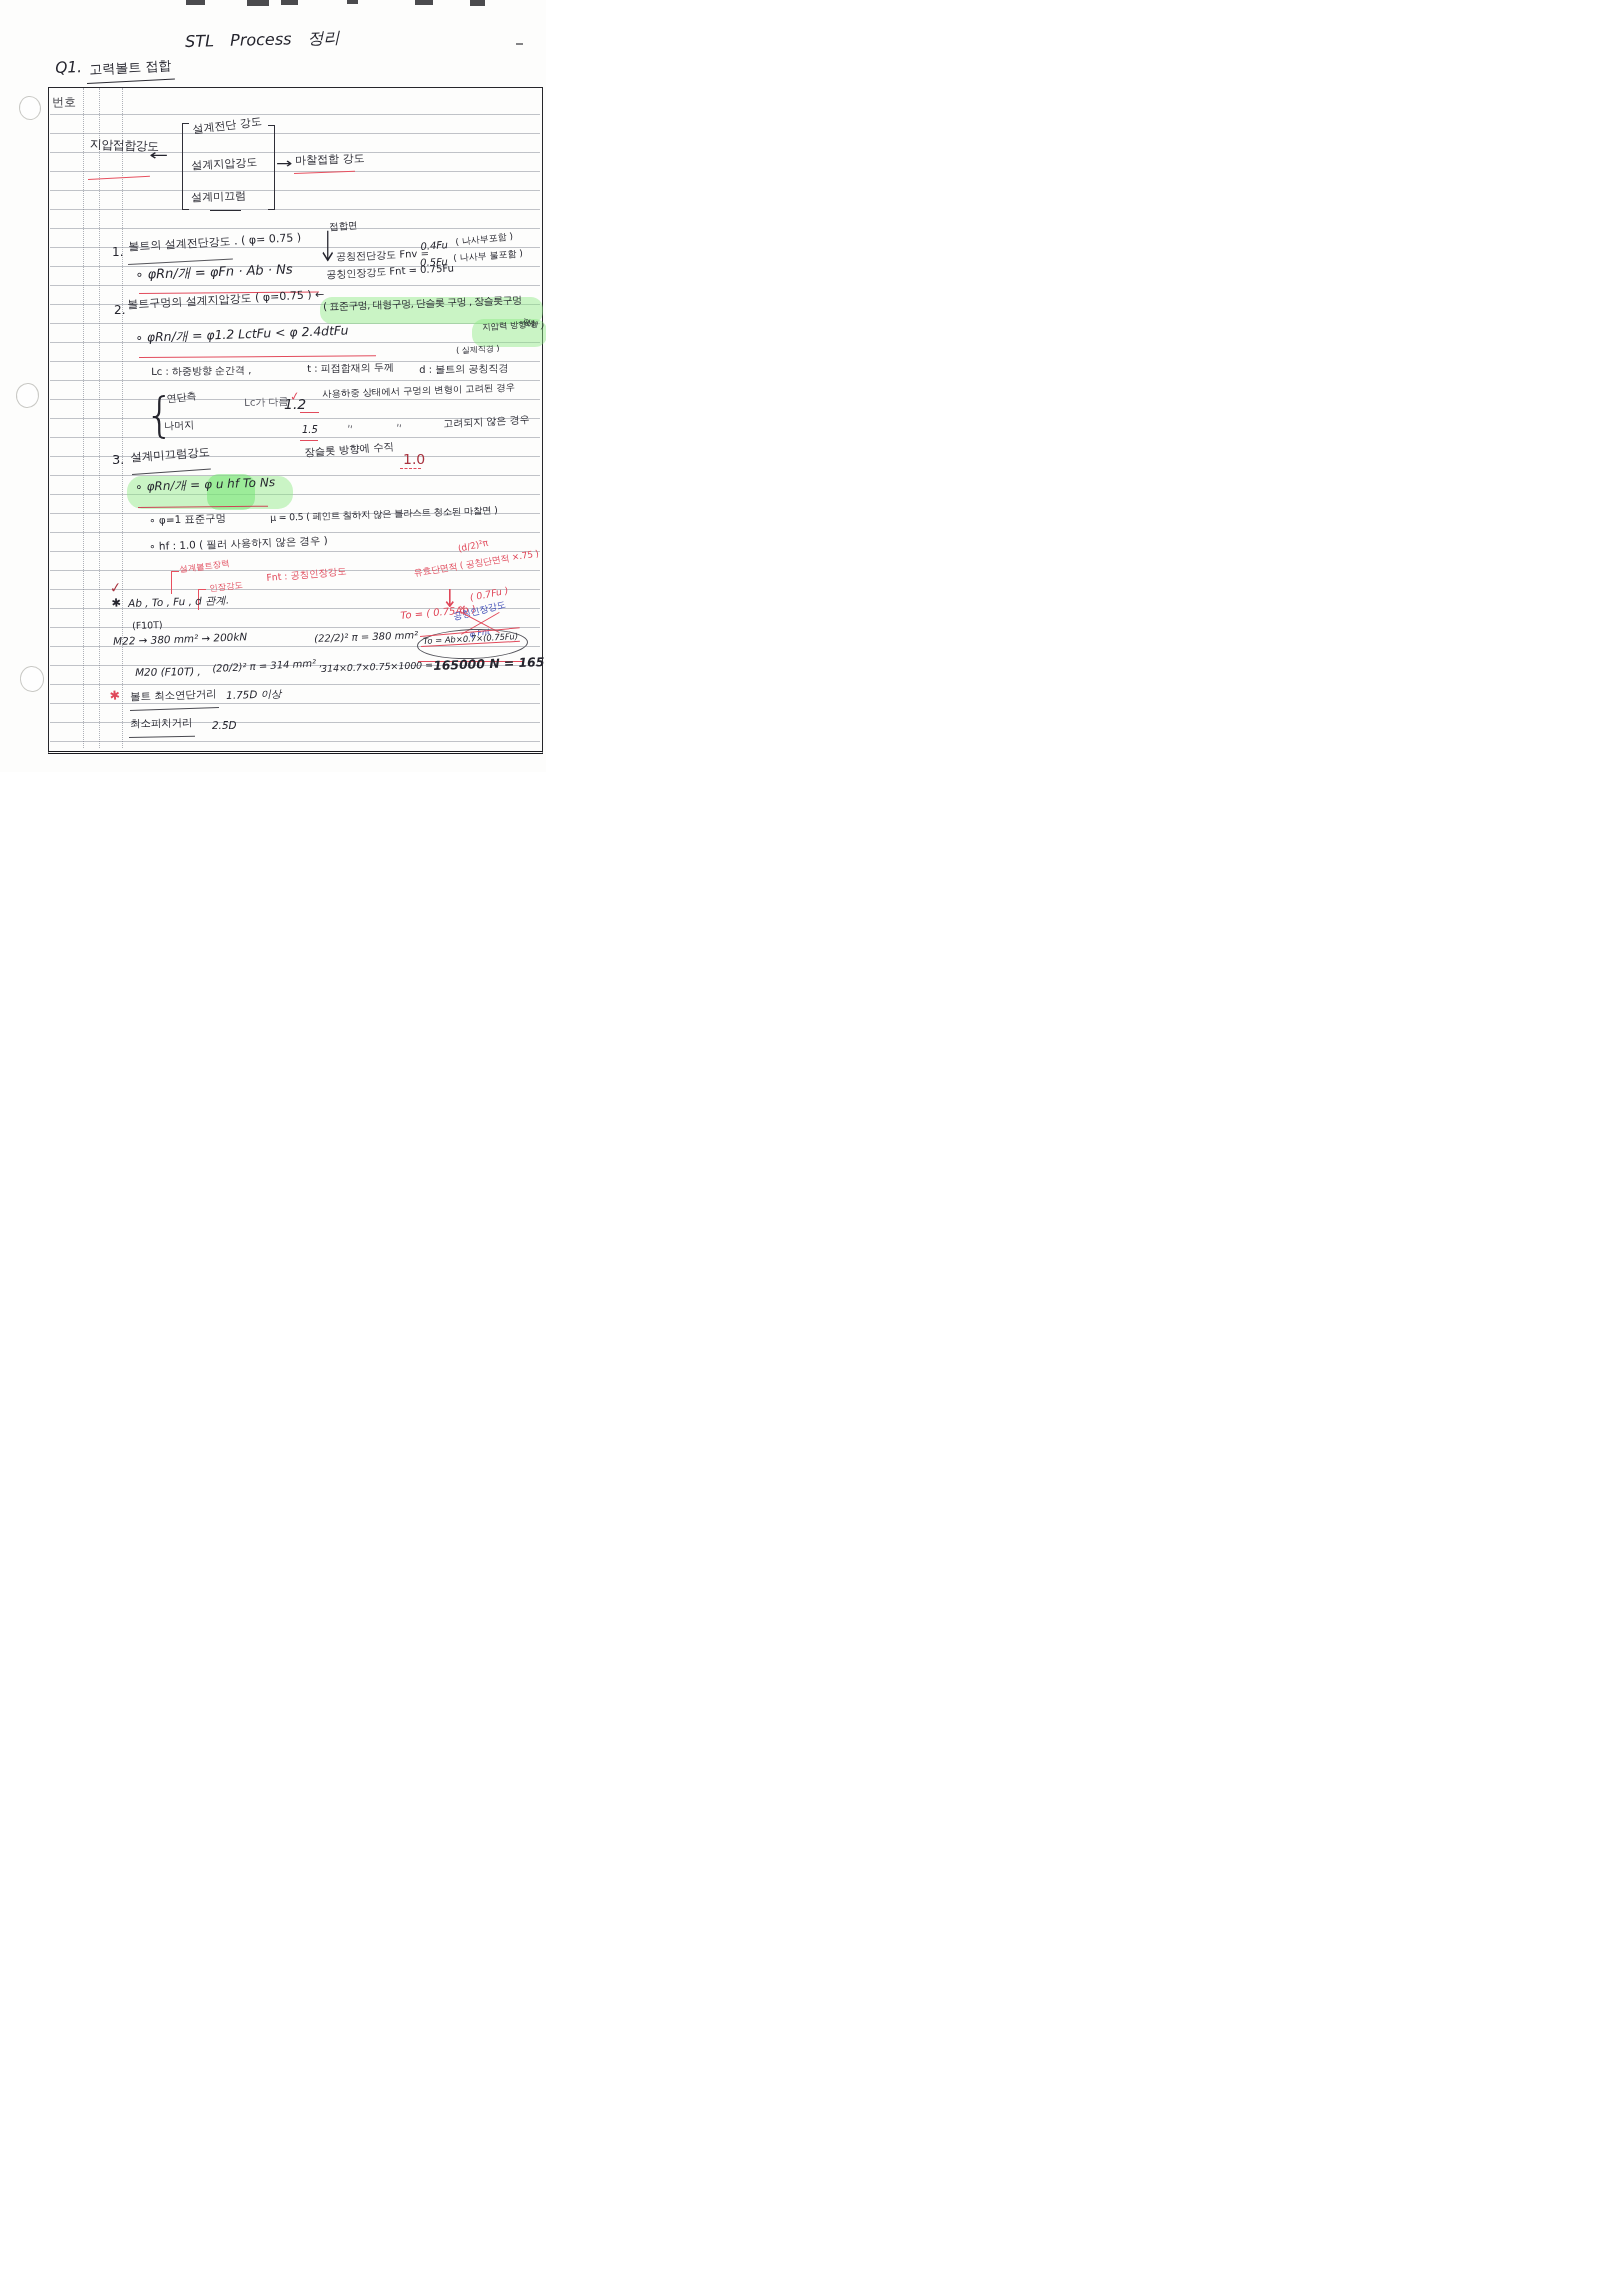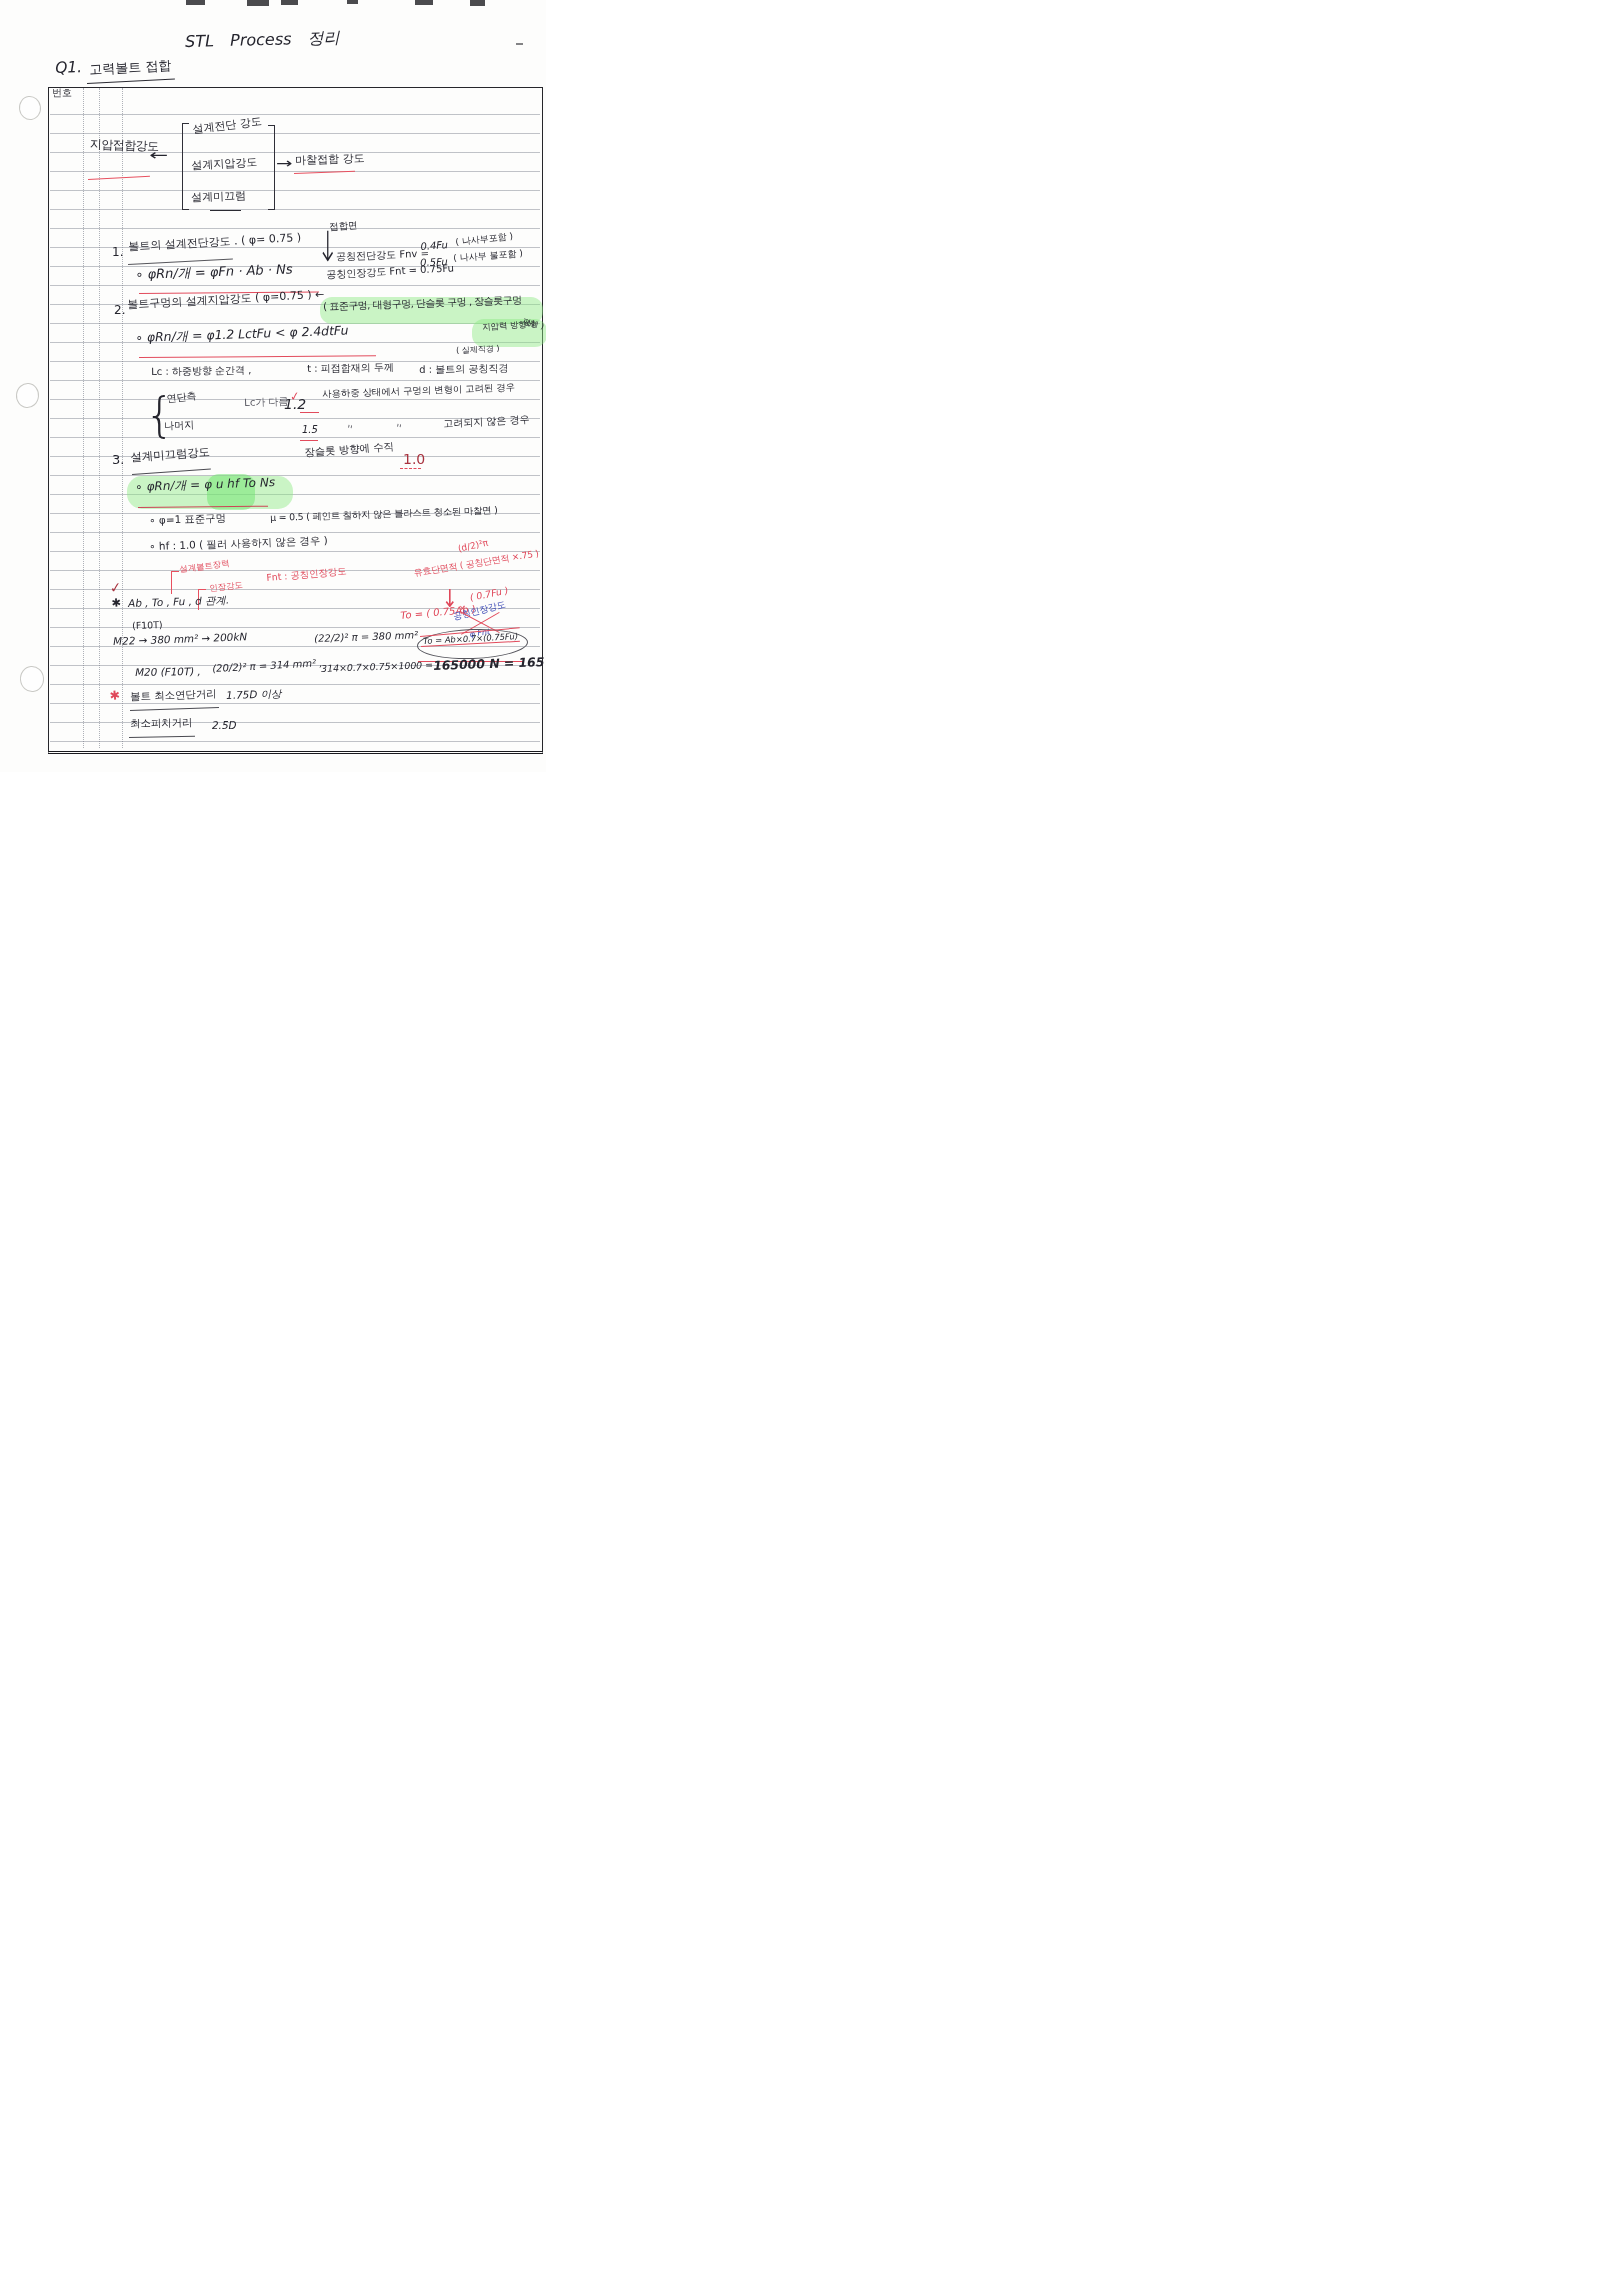--- a/index.html
+++ b/index.html
@@ -51,21 +51,21 @@
 
   <div class="hand" style="left:55px;top:60px;font-size:15.4px;font-style:italic;transform:rotate(-2deg)">Q1.</div>
   <div class="hand" style="left:89px;top:63px;font-size:13px;transform:rotate(-3deg)">고력볼트 접합</div>
   <div class="uline" style="left:87px;top:83px;width:88px;transform:rotate(-3deg)"></div>
 
   <div class="table-frame" style="left:48px;top:87px;width:493px;height:663px"></div>
   <div class="ruling" style="left:50px;top:114px;width:490px;height:632px"></div>
   <div class="vguide" style="left:83px;top:88px;height:660px"></div>
   <div class="vguide" style="left:99px;top:88px;height:660px"></div>
   <div class="vguide" style="left:122px;top:88px;height:660px"></div>
-  <div class="hand" style="left:52px;top:87px;font-size:10px;color:#3a3a40;font-family:'Liberation Sans',sans-serif">번호</div>
+  <div class="hand" style="left:52px;top:96px;font-size:12px;color:#3a3a40;font-family:'Liberation Sans',sans-serif">번호</div>
 
   <div class="hand" style="left:90px;top:138px;font-size:12px;transform:rotate(2deg);letter-spacing:-0.5px">지압접합강도</div>
   <div class="uline r" style="left:88px;top:179px;width:62px;transform:rotate(-3deg)"></div>
   <div class="hand" style="left:149px;top:147px;font-size:15px;transform:scaleX(1.5)">←</div>
 
   <div class="brkt-l" style="left:182px;top:123px;height:85px"></div>
   <div class="hand" style="left:192px;top:124px;font-size:11px;transform:rotate(-7deg)">설계전단 강도</div>
   <div class="hand" style="left:191px;top:160px;font-size:11px;transform:rotate(-3deg)">설계지압강도</div>
   <div class="hand" style="left:191px;top:192px;font-size:11px;transform:rotate(-2deg)">설계미끄럼</div>
   <div class="uline" style="left:210px;top:210px;width:31px"></div>

